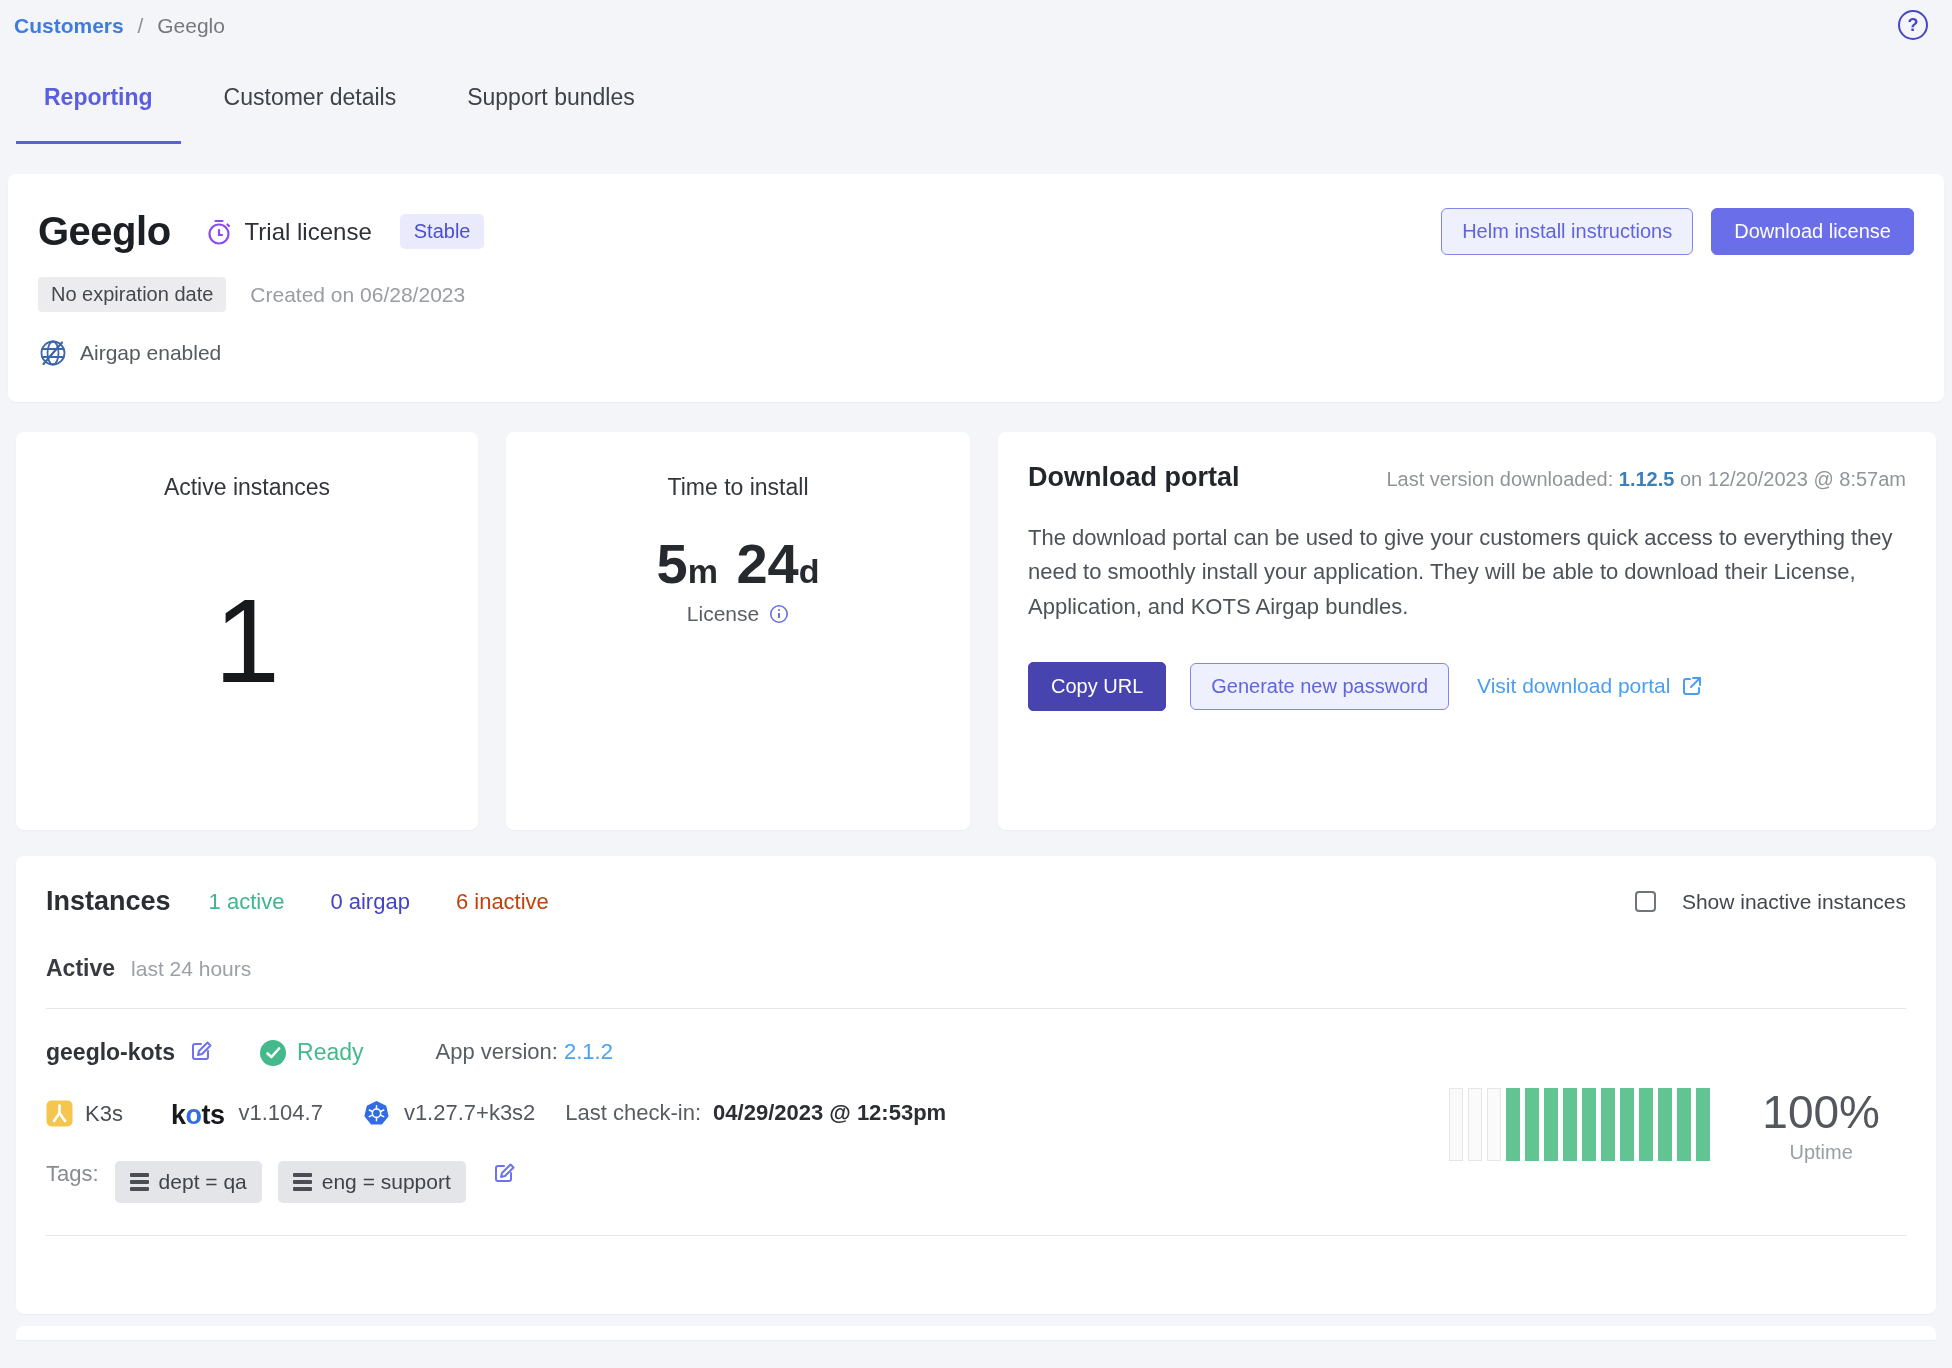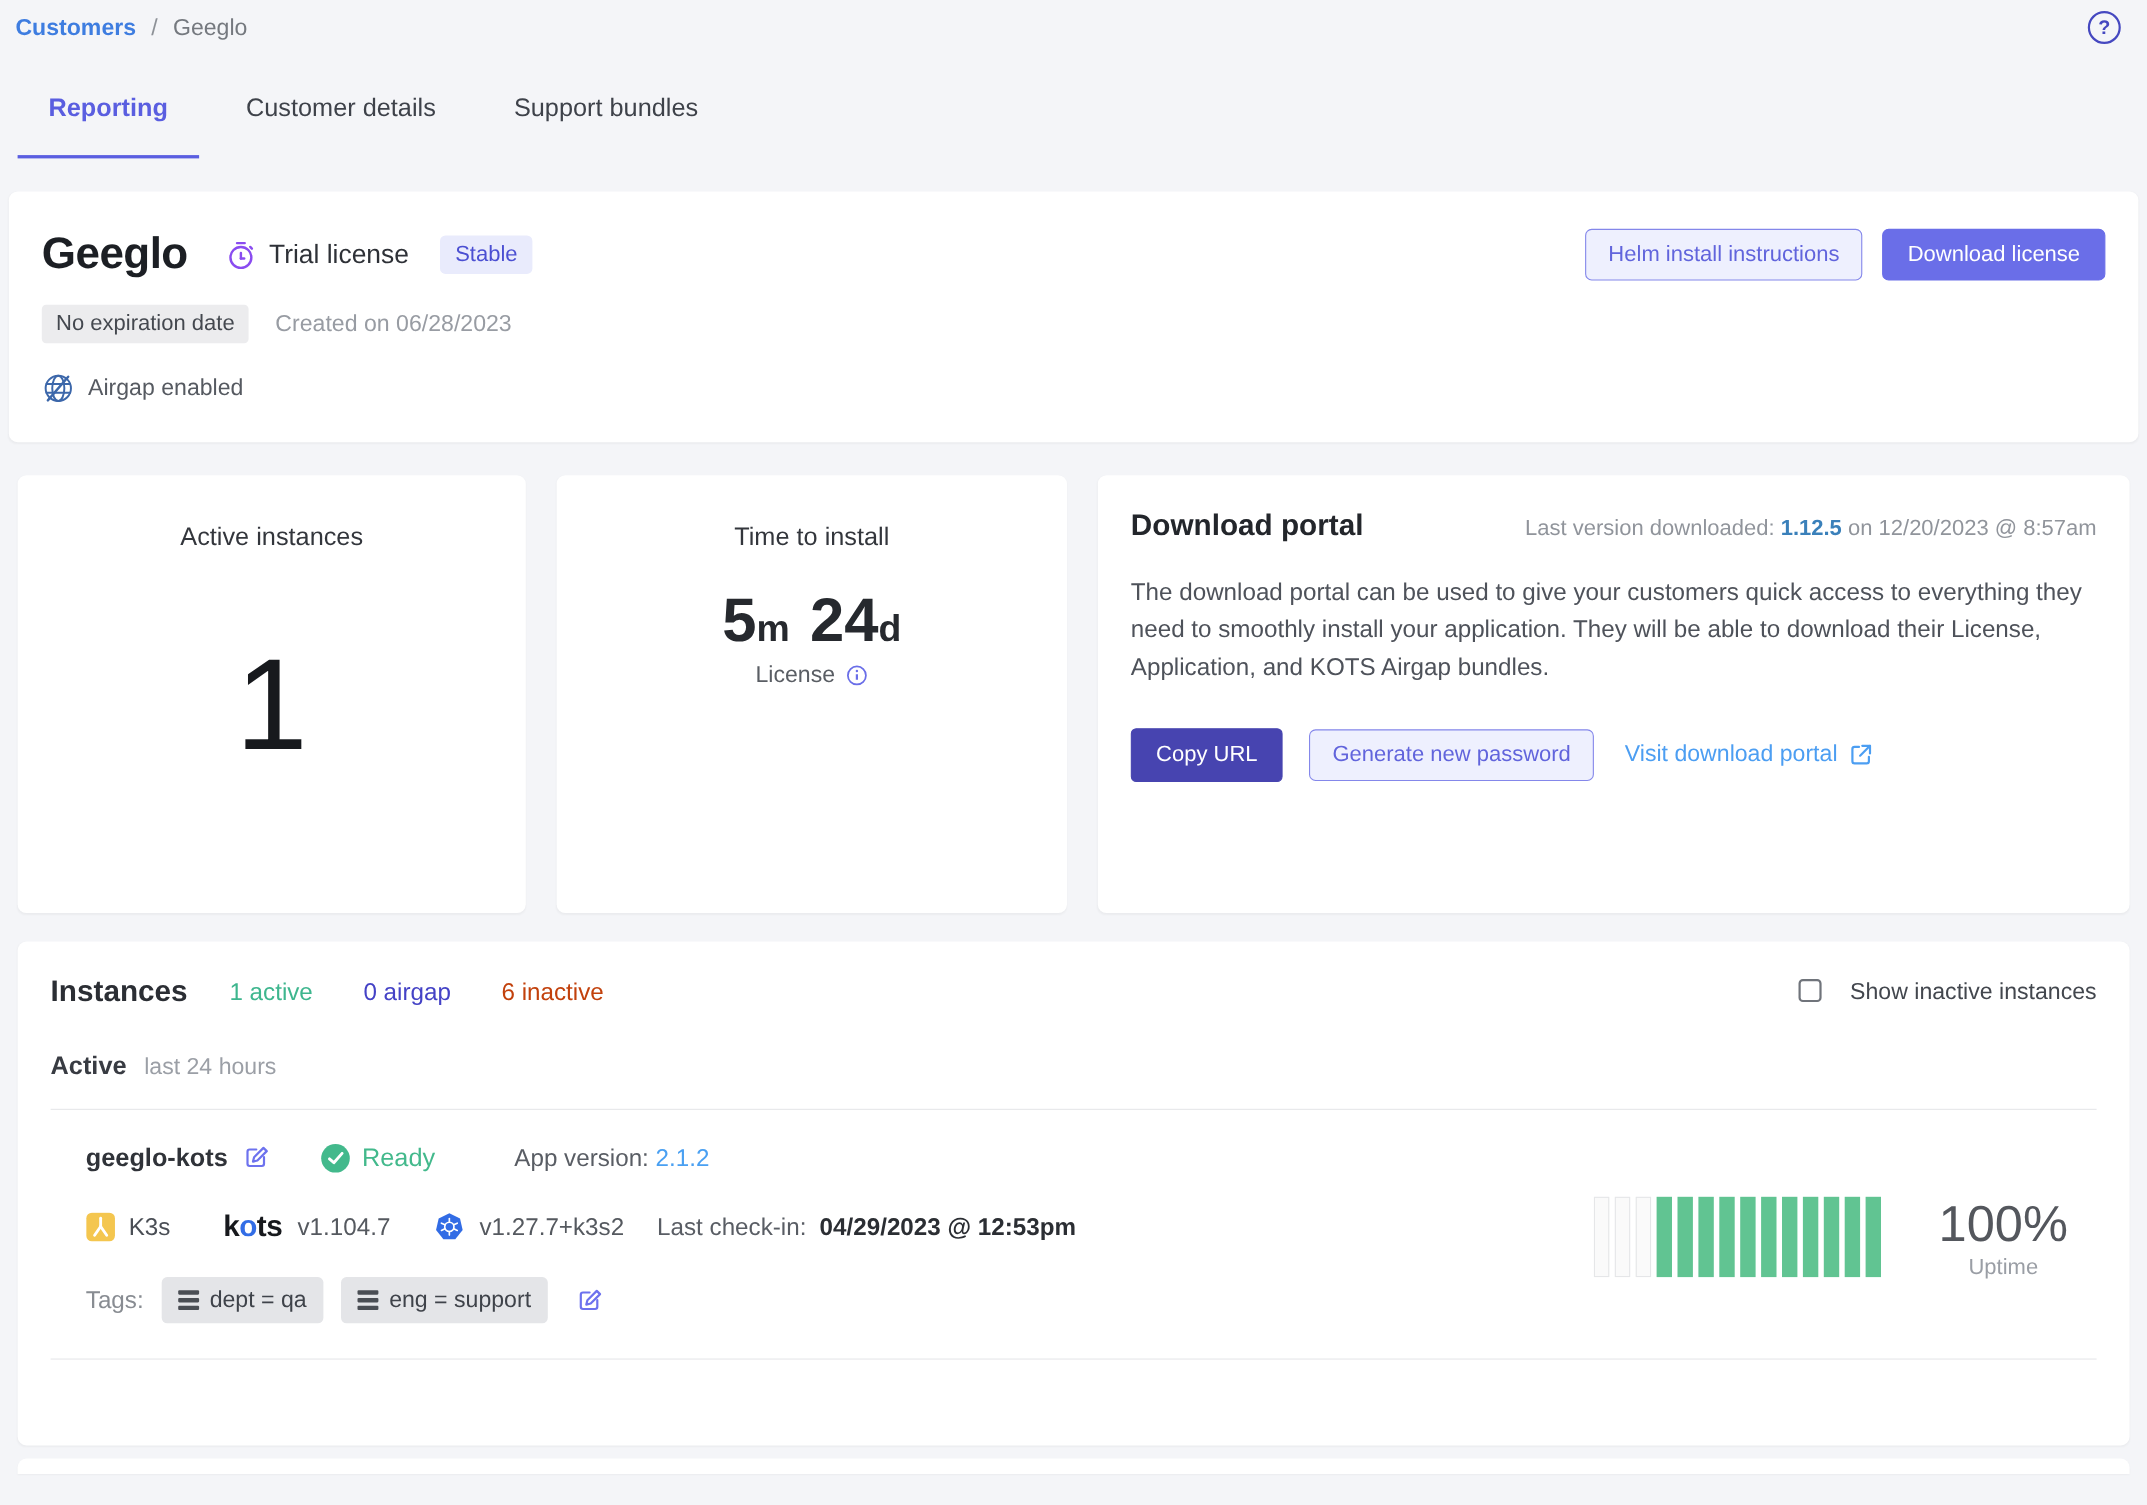--- a/index.html
+++ b/index.html
@@ -117,33 +117,33 @@
   }
 
   
   .instances-card { margin:26px 8px 0 8px; padding:30px 30px 0 30px; min-height:458px; }
   .inst-head { display:flex; align-items:center; }
   .inst-title { font-size:27px; font-weight:700; color:#2b2e34; }
   .inst-counts { display:flex; gap:46px; margin-left:38px; font-size:22px; font-weight:500; }
   .count-active { color:#3eb68e; cursor:pointer; }
   .count-airgap { color:#4442c6; cursor:pointer; }
   .count-inactive { color:#c2410c; cursor:pointer; }
-  .show-inactive { margin-left:auto; display:flex; gap:26px; cursor:pointer; }
+  .show-inactive { margin-left:auto; display:flex; align-items:center; gap:26px; cursor:pointer; }
   .checkbox {
     width:21px; height:21px; border:2px solid #70747b; border-radius:4px; background:#fff;
   }
   .show-inactive-label { font-size:21px; color:#43474e; }
   .inst-sub { margin-top:38px; display:flex; align-items:baseline; gap:16px; }
   .active-label { font-size:23px; font-weight:700; color:#383b42; }
   .active-sub { font-size:21px; color:#9b9fa6; }
   .divider { height:1px; background:#e6e7e9; margin-top:26px; }
 
   .inst-row { display:flex; padding-top:30px; }
   .inst-row-left { flex:1; }
-  .row-line { display:flex; align-items:center;margin-left:32px; }
+  .row-line { display:flex; align-items:flex-start; }
   .inst-name { font-size:23px; font-weight:700; color:#303339; }
   .edit-icon { margin-left:14px; display:inline-flex; cursor:pointer; }
   .status { display:flex; align-items:center; margin-left:46px; gap:11px; }
   .check-circle {
     width:26px; height:26px; border-radius:50%; background:#43b98c;
     display:flex; align-items:center; justify-content:center;
   }
   .status-label { font-size:23px; color:#43b98c; }
   .appver { margin-left:72px; font-size:22px; color:#595d64; }
   .appver .link { color:#4aa0f2; cursor:pointer; }

